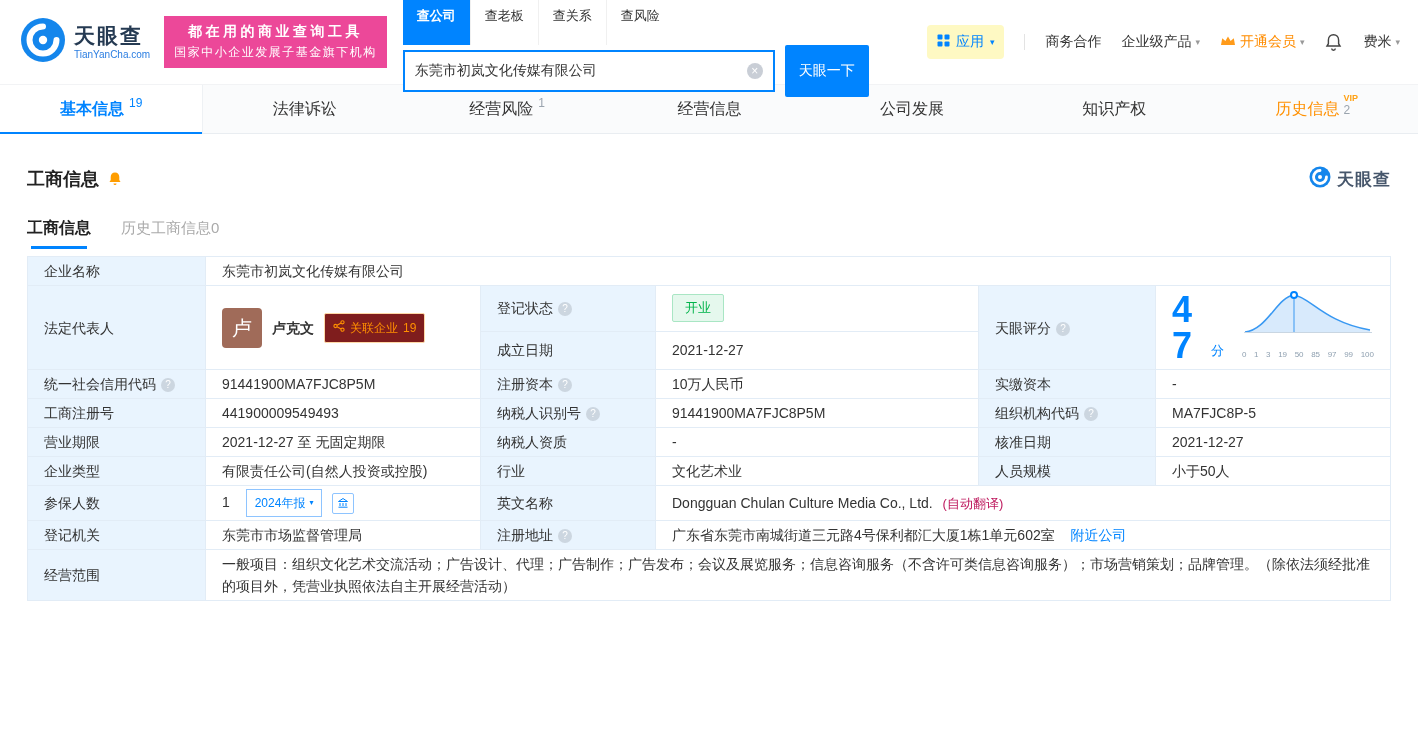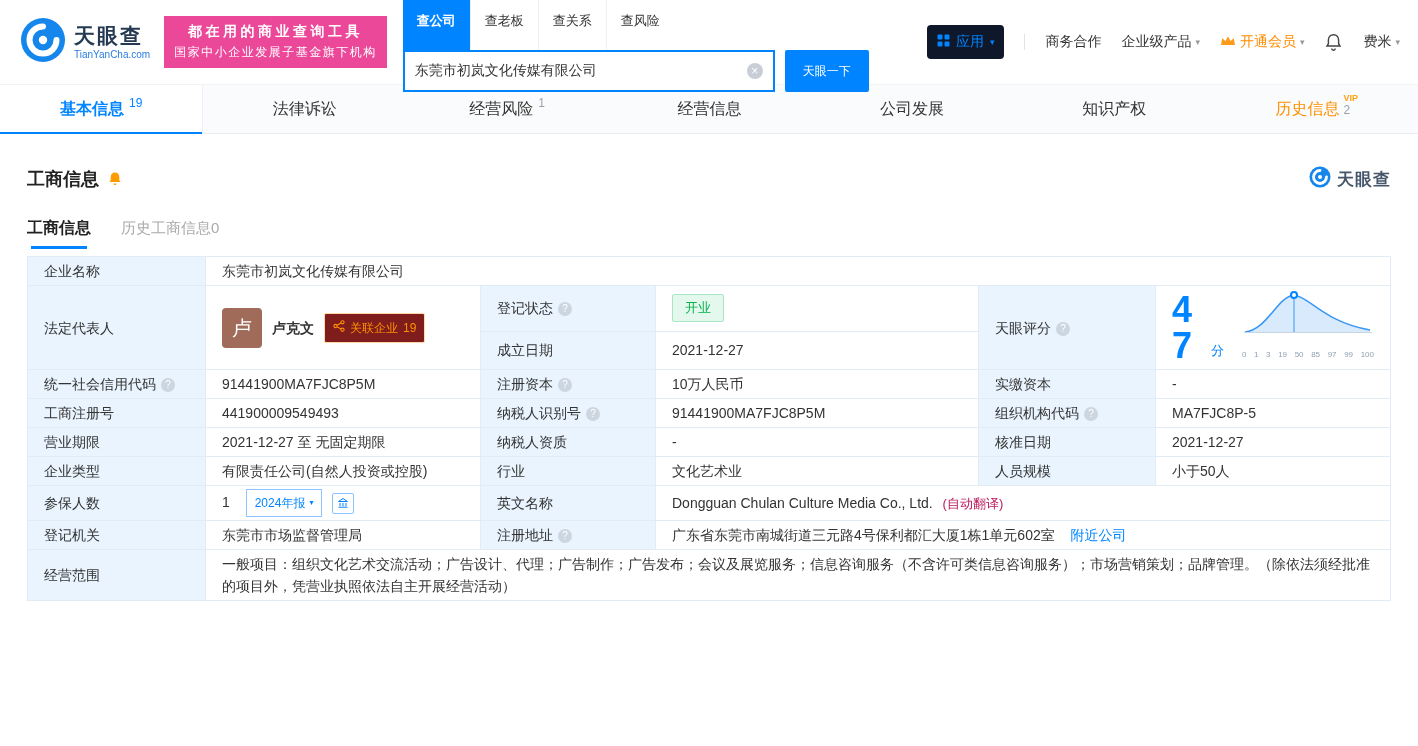--- a/index.html
+++ b/index.html
@@ -18,23 +18,23 @@
   .banner-l2 { font-size:12px; letter-spacing:1.5px; margin-top:3px; }
   .search-block { margin-left:16px; }
   .search-tabs { display:flex; align-items:flex-end; font-size:13px; }
   .stab { padding:20px 14px; cursor:pointer; color:#333; }
   .stab.active { background:#0084ff; color:#fff; font-weight:bold; }
   .stab + .stab { border-left:1px solid #f0f0f0; }
   .search-row { display:flex; align-items:center; }
   .search-box { width:372px; height:42px; border:2px solid #0084ff; display:flex; align-items:center; padding:0 10px; background:#fff; }
   .search-box input { flex:1; border:none; outline:none; font-size:14px; color:#333; font-family:inherit; }
   .clear-ic { width:16px; height:16px; border-radius:50%; background:#c9ced6; color:#fff; font-size:12px; line-height:16px; text-align:center; cursor:pointer; }
-  .search-btn { margin-left:10px; width:84px; height:42px; background:#0084ff; color:#fff; border:none; font-size:12px; cursor:pointer; font-family:inherit; border-radius:2px; }
+  .search-btn { margin-left:10px; width:84px; height:52px; background:#0084ff; color:#fff; border:none; font-size:14px; cursor:pointer; font-family:inherit; border-radius:2px; }
   .top-right { margin-left:auto; display:flex; align-items:center; gap:20px; font-size:14px; white-space:nowrap; }
-  .app-item { display:flex; align-items:center; gap:6px; background:#0f172a; color:#0084ff; padding:8px 10px; border-radius:4px; cursor:pointer; }
+  .app-item { display:flex; align-items:center; gap:6px; background:#fef9c3; color:#0084ff; padding:8px 10px; border-radius:4px; cursor:pointer; }
   .vdiv { width:1px; height:16px; background:#e3e3e3; }
   .nav-item { display:flex; align-items:center; gap:4px; cursor:pointer; color:#333; }
   .vip-item { color:#ff8c00; }
   .caret { font-size:9px; color:#999; }
   .app-item .caret { color:#0084ff; }
   .bell-btn { display:flex; align-items:center; cursor:pointer; }
   
   .main-tabs { display:flex; height:50px; background:#fafbfc; border-top:1px solid #f2f3f5; border-bottom:1px solid #e9edf1; }
   .tab { flex:1; display:flex; align-items:center; justify-content:center; font-size:16px; color:#333; cursor:pointer; position:relative; }
   .tab.active { background:#fff; color:#0084ff; font-weight:bold; border-right:1px solid #eef1f4; }

